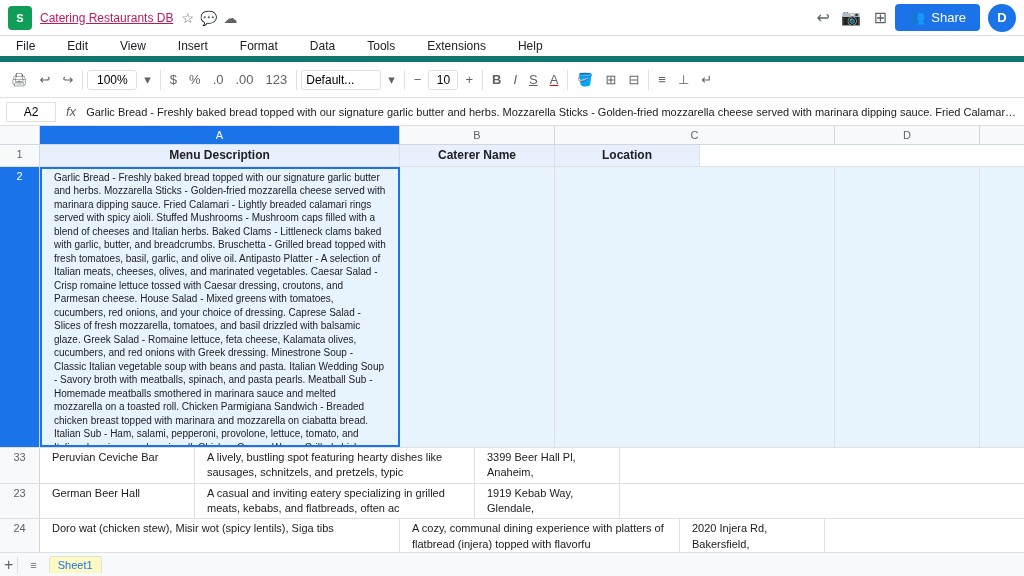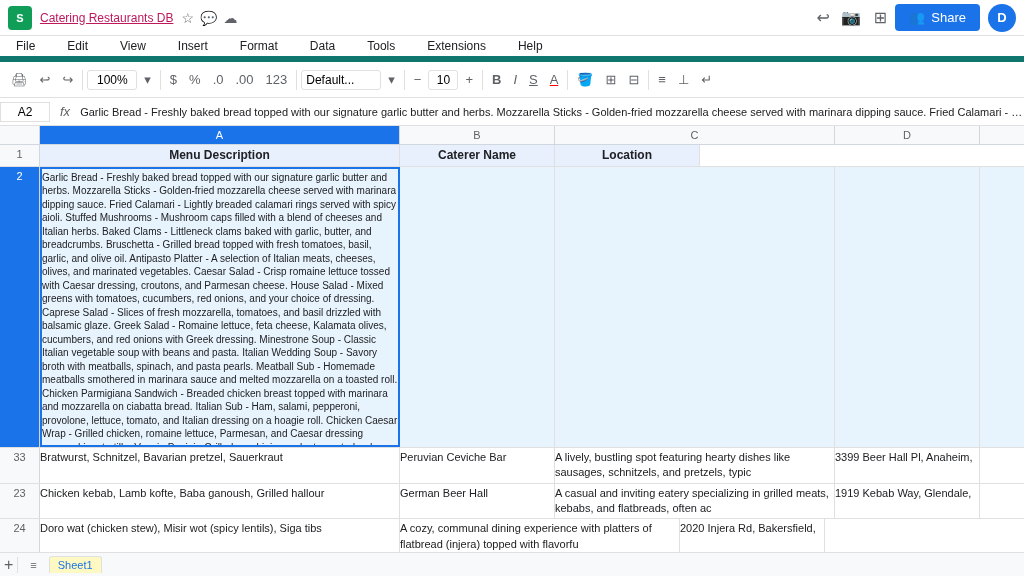--- a/index.html
+++ b/index.html
@@ -27,39 +27,39 @@
     .toolbar {
       display: flex; align-items: center; background: #fff; padding: 2px 6px; border-bottom: 1px solid #e0e0e0; height: 36px; gap: 2px; flex-wrap: nowrap; overflow: hidden;
     }
     .tb-btn { padding: 3px 5px; border: none; background: transparent; cursor: pointer; color: #5f6368; font-size: 13px; border-radius: 3px; }
     .tb-sep { width: 1px; height: 20px; background: #e0e0e0; margin: 0 2px; }
     .tb-input { border: 1px solid #e0e0e0; border-radius: 3px; padding: 2px 4px; font-size: 12px; width: 50px; text-align: center; }
     .tb-font-select { border: 1px solid #e0e0e0; border-radius: 3px; padding: 2px 4px; font-size: 12px; width: 80px; }
 
     
     .formula-bar {
-      display: flex; align-items: center; background: #fff; padding: 2px 0; border-bottom: 1px solid #e0e0e0; height: 28px; gap: 6px;
+      display: flex; align-items: center; background: #fff; padding: 2px 6px; border-bottom: 1px solid #e0e0e0; height: 28px; gap: 6px;
     }
     .cell-ref { border: 1px solid #e0e0e0; padding: 2px 6px; font-size: 12px; min-width: 50px; text-align: center; background: #fff; }
     .fx-icon { color: #5f6368; font-size: 13px; font-style: italic; padding: 0 4px; }
     .formula-input { flex: 1; border: none; font-size: 12px; outline: none; color: #202124; overflow: hidden; text-overflow: ellipsis; white-space: nowrap; }
 
     
     .sheet-container { display: flex; flex-direction: column; height: calc(576px - 36px - 26px - 36px - 28px - 24px); background: #fff; }
     .sheet-scroll { flex: 1; overflow: hidden; }
 
     
     .col-header-row { display: flex; background: #f8f9fa; border-bottom: 1px solid #d0d7de; position: sticky; top: 0; z-index: 10; }
     .row-num-header { width: 40px; min-width: 40px; background: #f8f9fa; border-right: 1px solid #d0d7de; text-align: center; font-size: 11px; color: #5f6368; padding: 3px 2px; }
     .col-header { background: #f8f9fa; border-right: 1px solid #d0d7de; text-align: center; font-size: 11px; color: #5f6368; padding: 3px 2px; display: flex; align-items: center; justify-content: center; cursor: pointer; }
     .col-header.selected { background: #1a73e8; color: white; }
     .sheet-row { display: flex; border-bottom: 1px solid #e0e0e0; }
     .row-num { width: 40px; min-width: 40px; background: #f8f9fa; border-right: 1px solid #d0d7de; text-align: center; font-size: 11px; color: #5f6368; padding: 2px; display: flex; align-items: flex-start; justify-content: center; padding-top: 3px; }
     .row-num.selected { background: #1a73e8; color: white; }
-    .cell { border-right: 1px solid #e0e0e0; padding: 2px 0; font-size: 11px; color: #202124; overflow: hidden; display: flex; align-items: flex-start; vertical-align: top; word-break: break-word; line-height: 1.4; }
+    .cell { border-right: 1px solid #e0e0e0; padding: 2px 12px; font-size: 11px; color: #202124; overflow: hidden; display: flex; align-items: flex-start; vertical-align: top; word-break: break-word; line-height: 1.4; }
     .cell.header-cell { background: #e8f0fe; font-weight: bold; text-align: center; justify-content: center; align-items: center; font-size: 12px; }
     .cell.selected-cell { border: 2px solid #1a73e8 !important; }
 
     
     .col-a { width: 360px; min-width: 360px; }
     .col-b { width: 155px; min-width: 155px; }
     .col-c { width: 280px; min-width: 280px; }
     .col-d { width: 145px; min-width: 145px; }
 
     
@@ -176,29 +176,27 @@
       <div class="cell col-a selected-cell" style="font-size:10px; max-height:280px; overflow:hidden; line-height:1.35; border:2px solid #1a73e8;">
         Garlic Bread - Freshly baked bread topped with our signature garlic butter and herbs. Mozzarella Sticks - Golden-fried mozzarella cheese served with marinara dipping sauce. Fried Calamari - Lightly breaded calamari rings served with spicy aioli. Stuffed Mushrooms - Mushroom caps filled with a blend of cheeses and Italian herbs. Baked Clams - Littleneck clams baked with garlic, butter, and breadcrumbs. Bruschetta - Grilled bread topped with fresh tomatoes, basil, garlic, and olive oil. Antipasto Platter - A selection of Italian meats, cheeses, olives, and marinated vegetables. Caesar Salad - Crisp romaine lettuce tossed with Caesar dressing, croutons, and Parmesan cheese. House Salad - Mixed greens with tomatoes, cucumbers, red onions, and your choice of dressing. Caprese Salad - Slices of fresh mozzarella, tomatoes, and basil drizzled with balsamic glaze. Greek Salad - Romaine lettuce, feta cheese, Kalamata olives, cucumbers, and red onions with Greek dressing. Minestrone Soup - Classic Italian vegetable soup with beans and pasta. Italian Wedding Soup - Savory broth with meatballs, spinach, and pasta pearls. Meatball Sub - Homemade meatballs smothered in marinara sauce and melted mozzarella on a toasted roll. Chicken Parmigiana Sandwich - Breaded chicken breast topped with marinara and mozzarella on ciabatta bread. Italian Sub - Ham, salami, pepperoni, provolone, lettuce, tomato, and Italian dressing on a hoagie roll. Chicken Caesar Wrap - Grilled chicken, romaine lettuce, Parmesan, and Caesar dressing wrapped in a tortilla. Veggie Panini - Grilled zucchini, eggplant, roasted red peppers, and mozzarella pressed on focaccia bread. Spaghetti and Meatballs - Classic spaghetti topped with our homemade meatballs and marinara sauce. Fettuccine Alfredo - Fettuccine pasta tossed in a creamy Alfredo sauce. Chicken Alfredo - Grilled chicken served over fettuccine Alfredo. Penne alla Vodka - Penne pasta in a creamy tomato vodka sauce with a hint of spice. Baked Ziti - Ziti pasta baked with ricotta, mozzarella, and marinara sauce. Stuffed Shells - Pasta shells filled with ricotta cheese and topped with marinara sauce. Cheese Ravioli - Ricotta-filled ravioli served with your choice of sauce. Meat Lasagna - Layers of pasta, seasoned ground beef, ricotta, and mozzarella baked to perfection. Lobster Ravioli - Ravioli stuffed with lobster meat in a creamy tomato sauce. Pesto Pasta - Spaghetti tossed in a homemade basil pesto sauce. Gnocchi Bolognese - Potato dumplings in a hearty meat sauce. Chicken Marsala - Sautéed chicken breasts with mushrooms in a Marsala wine sauce, served over pasta. Chicken Piccata - Chicken sautéed in a lemon butter sauce with capers, served with a side of pasta. Veal Parmigiana - Breaded veal cutlet topped with marinara and mozzarella, served with spaghetti. Eggplant Parmigiana - Layers of breaded eggplant, marinara, and mozzarella cheese baked until golden. Shrimp Scampi - Shrimp sautéed in garlic butter and white wine sauce over linguine. Sausage and Peppers - Italian sausage sautéed with bell peppers and onions in a tomato sauce. Chicken Cacciatore - Chicken stewed with tomatoes, onions, peppers, and mushrooms. Linguine with Clam Sauce - Linguine pasta with fresh clams in a red or white sauce. Garlic Shrimp Pasta - Sautéed shrimp with garlic, cherry tomatoes, and basil over spaghetti. Seafood Risotto - Creamy Arborio rice cooked with shrimp, scallops, and mussels. Margherita Pizza - Fresh mozzarella, tomatoes, basil, and olive oil on a thin crust. Pepperoni Pizza - Classic pizza topped with pepperoni slices and mozzarella cheese. Meat Lover's Pizza - Pepperoni, sausage, ham, bacon, and mozzarella cheese. Supreme Pizza - Pepperoni, sausage, bell peppers, onions, mushrooms, and black olives. BBQ Chicken Pizza - Grilled chicken, BBQ sauce, red onions, and cilantro topped with mozzarella. White Pizza - Ricotta, mozzarella, Parmesan, garlic, and oregano. Veggie Pizza - Tomatoes, bell peppers, onions, mushrooms, olives, and mozzarella. Sicilian Pizza - Thick-crust square pizza with mozzarella and tomato sauce. Hawaiian Pizza - Ham, pineapple chunks, and mozzarella cheese. Calzone - Baked turnover filled with ricotta, mozzarella, and your choice of one topping. Stromboli - Rolled pizza dough stuffed with pepperoni, salami, ham, and mozzarella. Garlic Knots - Knotted breadsticks brushed with garlic butter and herbs. Meatballs - Homemade beef meatballs in marinara sauce. Italian Sausage - Grilled sausage links served with marinara sauce. Tiramisu - Espresso-soaked ladyfingers layered with mascarpone cream. Cannoli - Crispy pastry shells filled with sweet ricotta and chocolate chips. Gelato - Authentic Italian ice cream in various flavors. Chocolate Lava Cake - Warm chocolate cake with a molten center, served with vanilla ice cream. New York Cheesecake - Classic creamy cheesecake with a graham cracker crust. Italian Lemon Cake - Moist lemon cake with a tangy lemon glaze. Affogato - Vanilla gelato drowned with a shot of hot espresso. Zeppole - Fried dough sprinkled with powdered sugar, served with chocolate sauce. Soft Drinks - Coca-Cola, Diet Coke, Sprite, Fanta, Root Beer. Iced Tea - Freshly brewed, sweetened or unsweetened. Coffee - Regular or decaf. Espresso. Cappuccino. Hot Tea - Assorted herbal and black teas. Italian Sodas - Choose from cherry, vanilla, or hazelnut flavors. Sparkling Water - San Pellegrino mineral water.
       </div>
       <div class="cell col-b"></div>
       <div class="cell col-c"></div>
       <div class="cell col-d"></div>
     </div>
 
     <div class="sheet-row">
       <div class="row-num">33</div>
-      <div class="cell col-a">Bratwurst, Schnitzel, Bavarian pretzel, Sauerkraut</div>
       <div class="cell col-b">Peruvian Ceviche Bar</div>
       <div class="cell col-c">A lively, bustling spot featuring hearty dishes like sausages, schnitzels, and pretzels, typic</div>
       <div class="cell col-d">3399 Beer Hall Pl, Anaheim,</div>
     </div>
 
     <div class="sheet-row">
       <div class="row-num">23</div>
-      <div class="cell col-a">Chicken kebab, Lamb kofte, Baba ganoush, Grilled hallour</div>
       <div class="cell col-b">German Beer Hall</div>
       <div class="cell col-c">A casual and inviting eatery specializing in grilled meats, kebabs, and flatbreads, often ac</div>
       <div class="cell col-d">1919 Kebab Way, Glendale,</div>
     </div>
 
     <div class="sheet-row">
       <div class="row-num">24</div>
       <div class="cell col-a">Doro wat (chicken stew), Misir wot (spicy lentils), Siga tibs</div>
       <div class="cell col-c">A cozy, communal dining experience with platters of flatbread (injera) topped with flavorfu</div>
       <div class="cell col-d">2020 Injera Rd, Bakersfield,</div>

